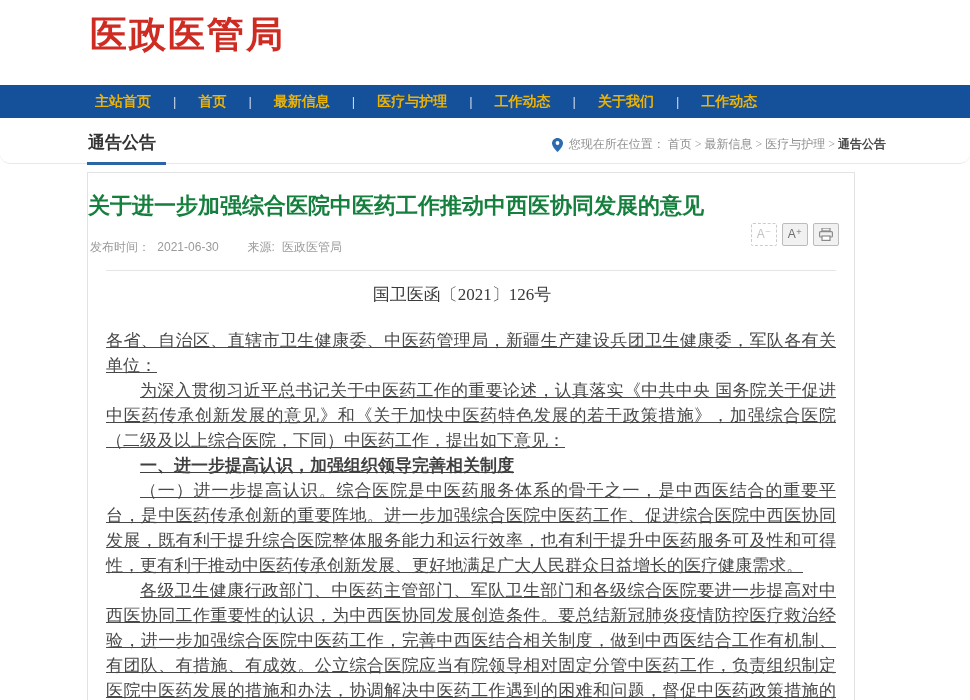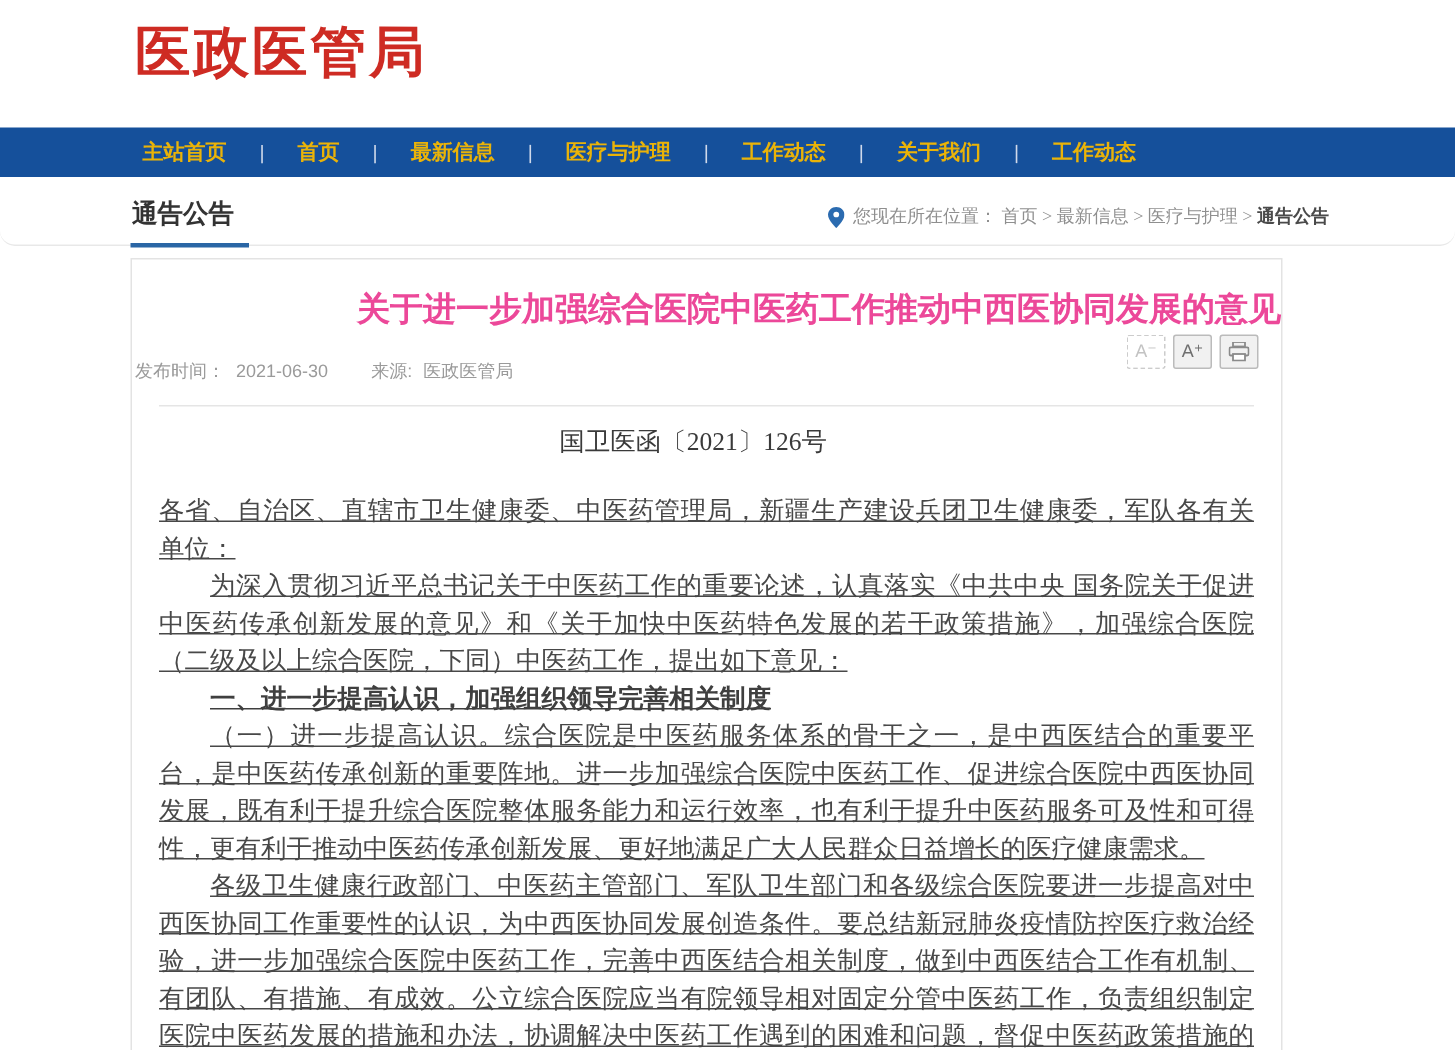--- a/index.html
+++ b/index.html
@@ -24,22 +24,22 @@
   .crumb-right { position: absolute; right: 84px; bottom: 10px; font-size: 12px; color: #8f8f8f;
     font-family: Liberation Serif, serif; display: flex; align-items: center; }
   .pin-icon { width: 11px; height: 14px; margin-right: 6px; flex: 0 0 auto; }
   .bc-item { color: #8f8f8f; text-decoration: none; cursor: pointer; }
   .bc-sep { color: #8f8f8f; white-space: pre; }
   .bc-current { color: #4a4a4a; font-weight: bold; }
 
   
   .article-box { position: relative; margin: 8px 0 0 87px; width: 768px; height: 529px;
     border: 1px solid #e3e3e3; background: #fff; overflow: hidden; }
-  .article-title { margin-top: 19px; text-align: right; font-size: 22px; font-weight: bold;
-    color: #ec4899; line-height: 27px; }
+  .article-title { margin-top: 19px; text-align: left; font-size: 22px; font-weight: bold;
+    color: #15803d; line-height: 27px; }
   .article-meta { margin-top: 20px; text-align: left; font-size: 12px; color: #9a9a9a; }
   .article-meta span { margin: 0 2px; }
   .meta-gap { display: inline-block; width: 14px; }
 
   .tool-buttons { position: absolute; top: 50px; right: 15px; display: flex; }
   .tool-btn { width: 26px; height: 23px; margin-left: 5px; font-size: 12px; line-height: 21px;
     text-align: center; cursor: pointer; border-radius: 2px; }
   .btn-dec { border: 1px dashed #cccccc; color: #c3c3c3; background: #ffffff; }
   .btn-inc { border: 1px solid #bbbbbb; color: #6f6f6f; background: #f1f1f1; }
   .btn-print { border: 1px solid #bbbbbb; background: #f1f1f1; display: flex;

